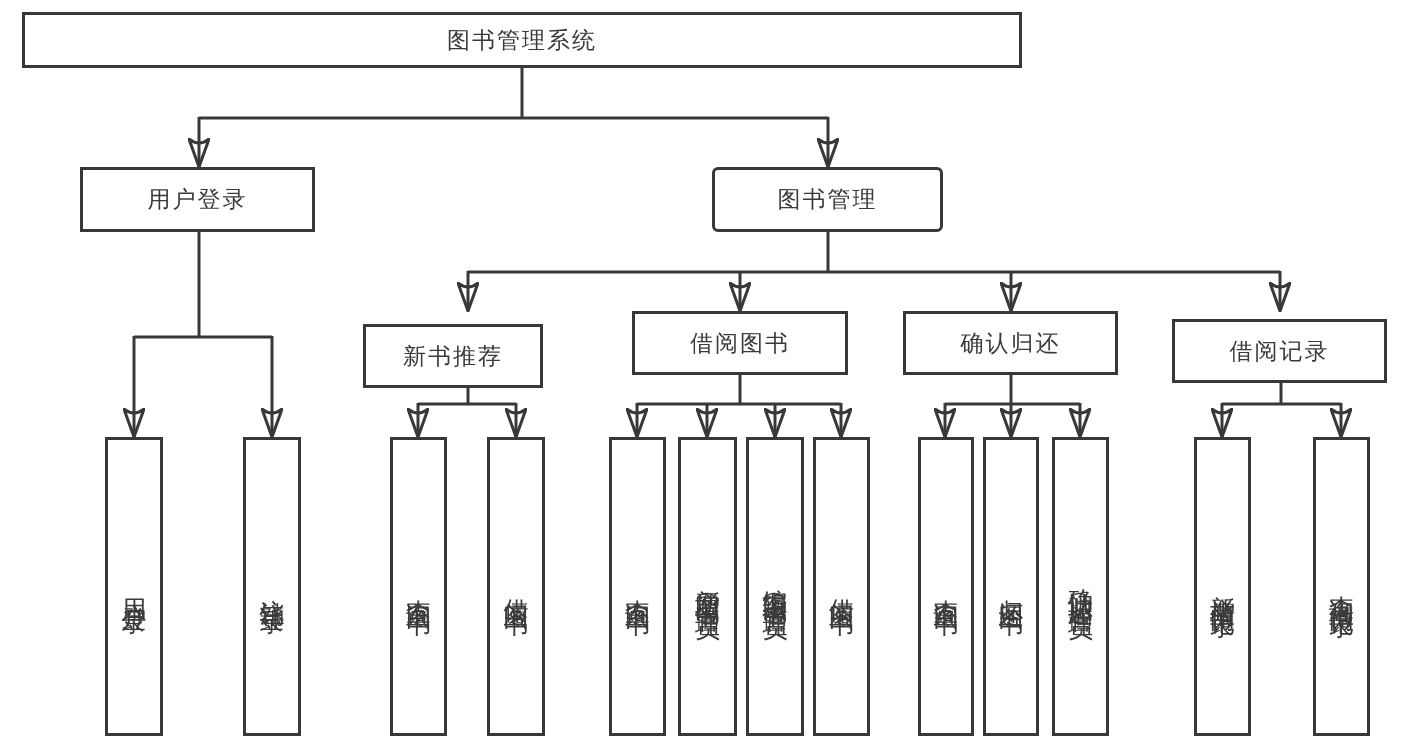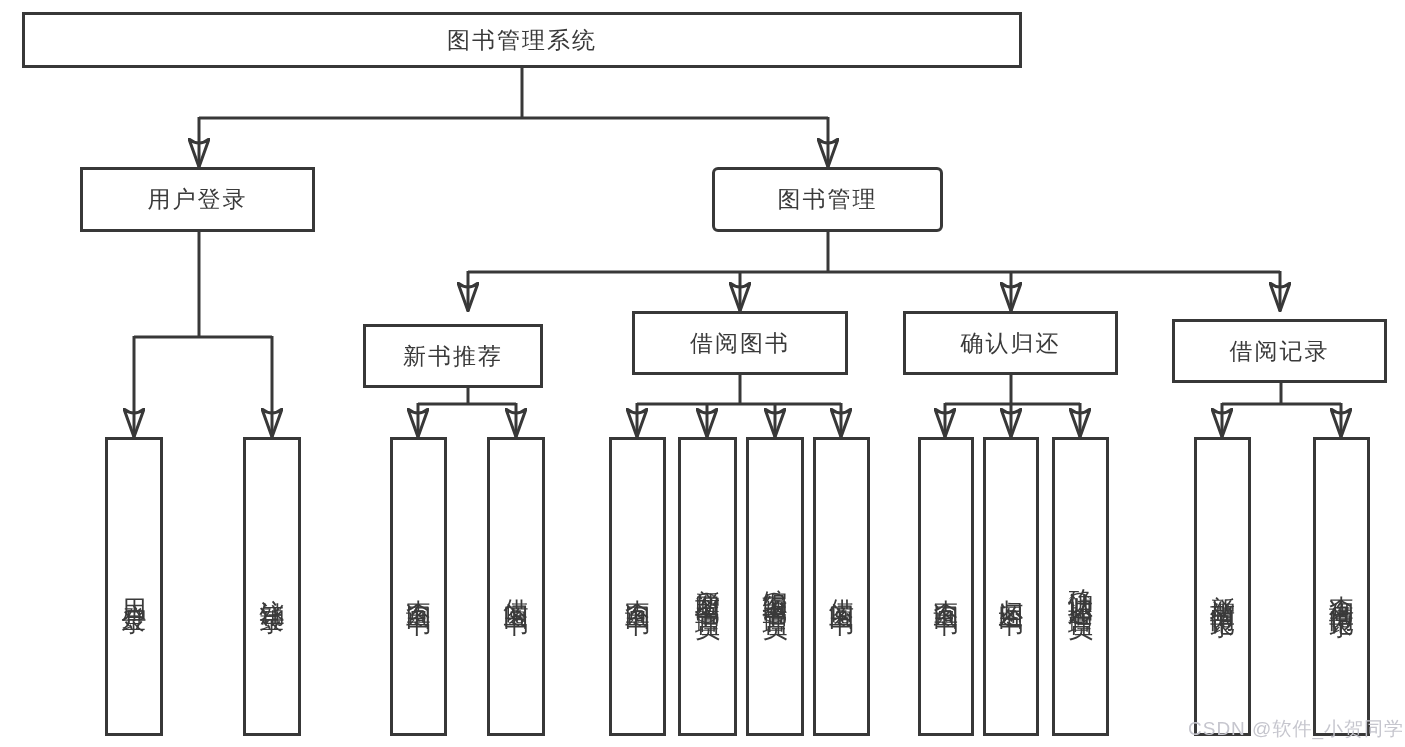--- a/index.html
+++ b/index.html
@@ -155,15 +155,14 @@
     <span>确认归还（管理员）</span>
   </div>
 
   <div class="box v" style="left:1194px; top:437px; width:57px; height:299px;">
     <span>新增借阅记录</span>
   </div>
   <div class="box v" style="left:1313px; top:437px; width:57px; height:299px;">
     <span>查询借阅记录</span>
   </div>
 
-  <div class="watermark">CSDN @软件_小贺同学</div>
 
 </div>
 
 </body></html>

